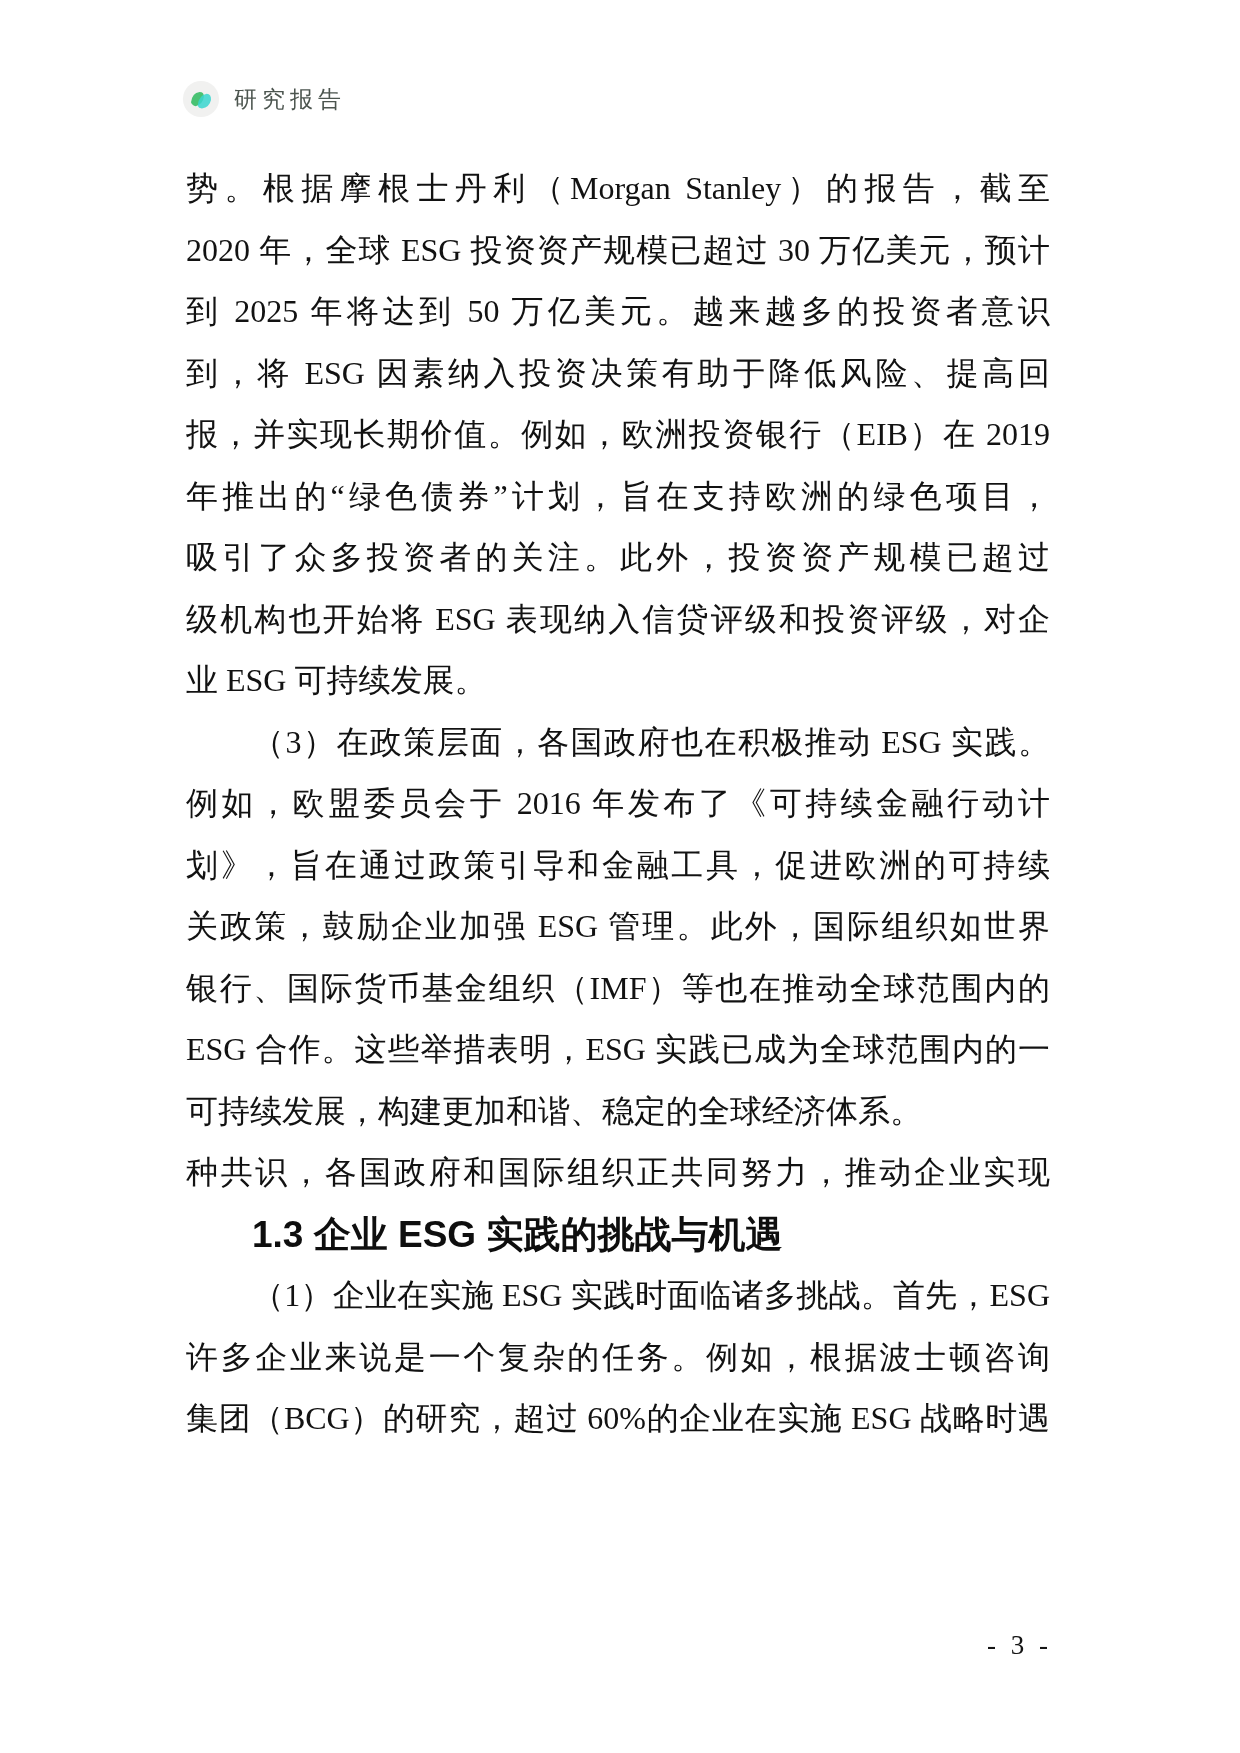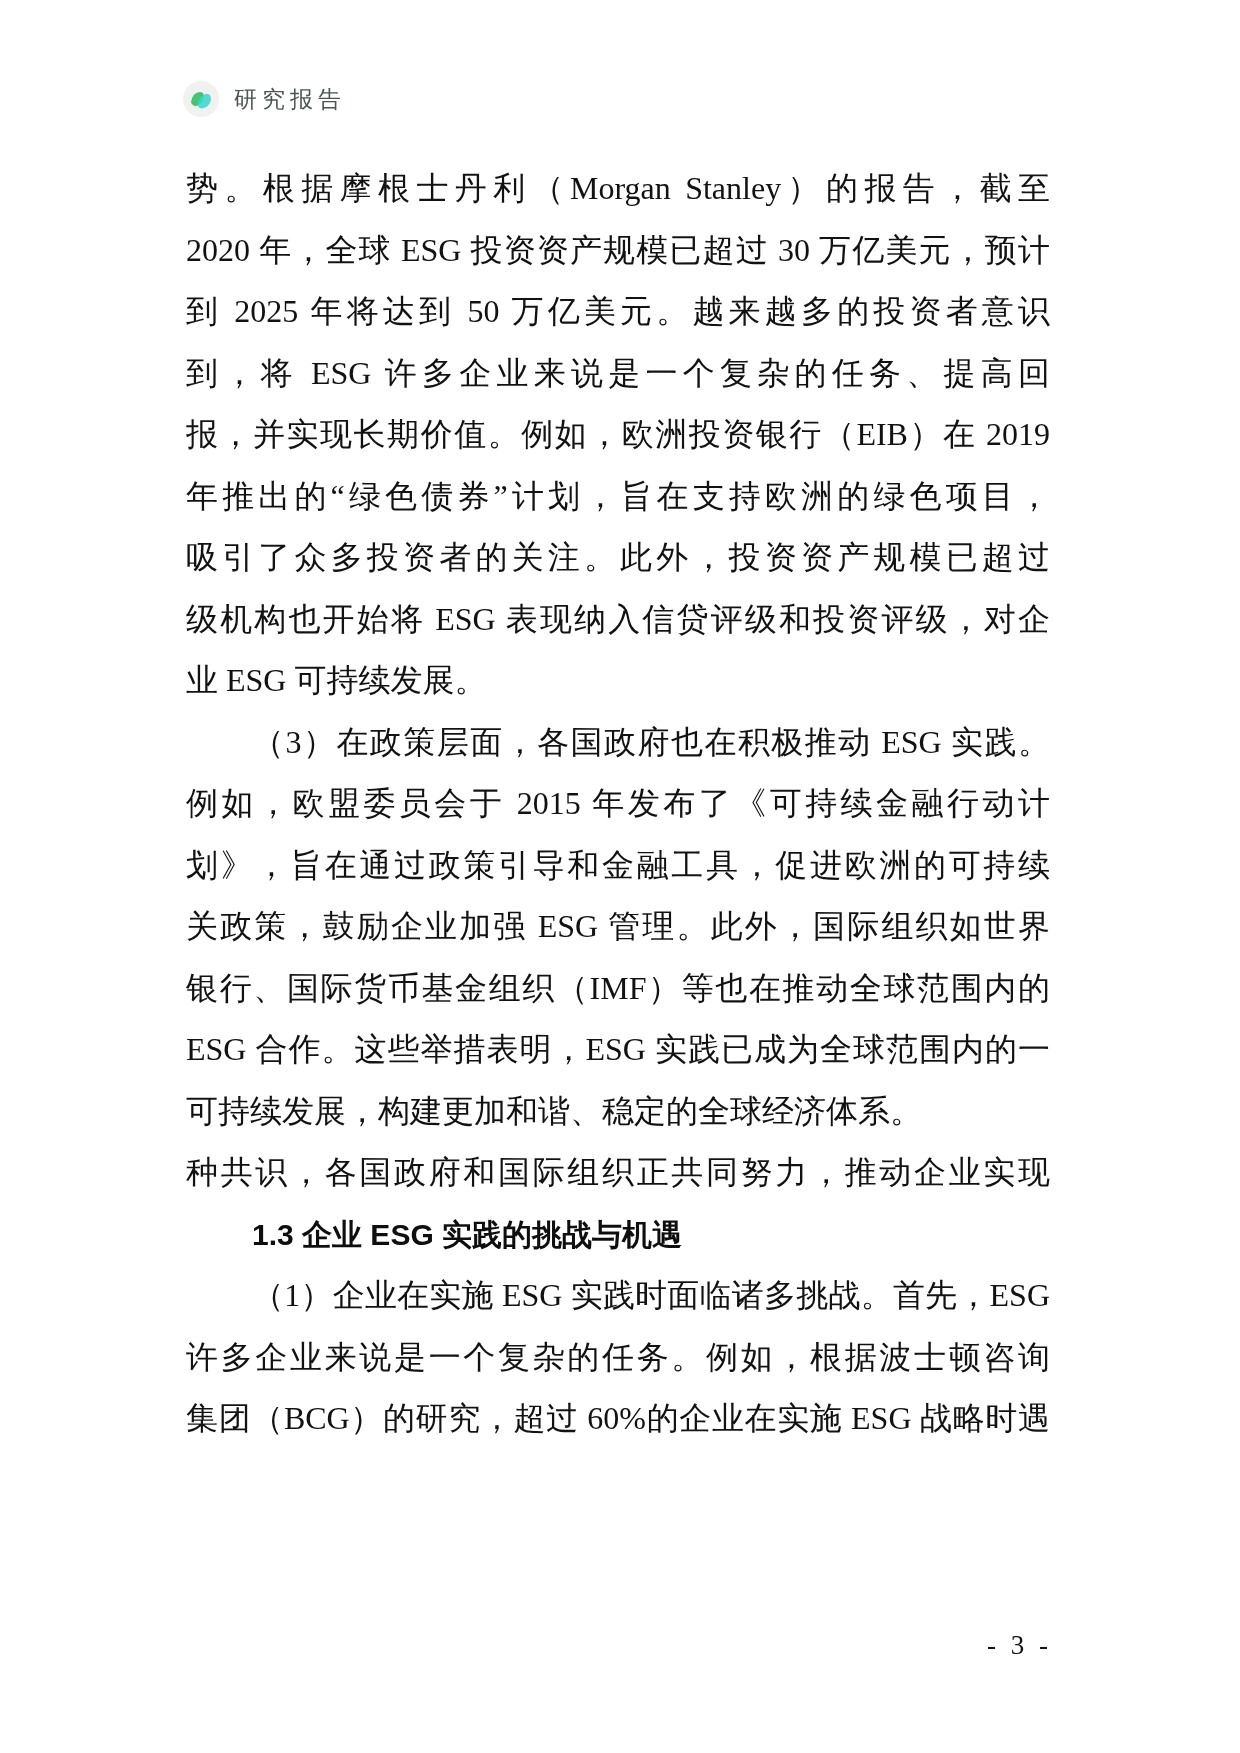--- a/index.html
+++ b/index.html
@@ -34,21 +34,21 @@
     line-height:61.5px;
     text-align:justify;
     text-align-last:justify;
     overflow:hidden;
   }
   .line.end{text-align-last:left;}
   .line.indent{text-indent:66px;}
   .line.heading{
     font-family:"Liberation Sans","DejaVu Sans",sans-serif;
     font-weight:bold;
-    font-size:30px;
+    font-size:37px;
     text-align-last:left;
     text-indent:66px;
     color:#0e0e0e;
   }
   
   .page-num{
     position:absolute;top:1630px;right:188px;
     font-size:27px;
     letter-spacing:4px;
     color:#151515;
@@ -66,28 +66,28 @@
       <path d="M9.5,23.5 Q10.5,13.5 18.5,12.5 Q23.5,12.5 23,18 Q22,25.5 14.5,27.5 Q10.5,27 9.5,23.5 Z" opacity="0.95" fill="#3fbf6b"></path>
       <path d="M16.5,27 Q17.5,16 26,14.5 Q31,15 30.5,21 Q29,28.5 21,30 Q17.5,29.5 16.5,27 Z" opacity="0.85" fill="#38d6cf"></path>
     </svg>
     <span class="brand-label">研究报告</span>
   </div>
 
   <div class="content">
       <div class="line full">势。根据摩根士丹利（Morgan Stanley）的报告，截至</div>
       <div class="line full">2020 年，全球 ESG 投资资产规模已超过 30 万亿美元，预计</div>
       <div class="line full">到 2025 年将达到 50 万亿美元。越来越多的投资者意识</div>
-      <div class="line full">到，将 ESG 许多企业来说是一个复杂的任务、提高回</div>
+      <div class="line full">到，将 ESG 因素纳入投资决策有助于降低风险、提高回</div>
       <div class="line full">报，并实现长期价值。例如，欧洲投资银行（EIB）在 2019</div>
       <div class="line full">年推出的“绿色债券”计划，旨在支持欧洲的绿色项目，</div>
       <div class="line full">吸引了众多投资者的关注。此外，投资资产规模已超过</div>
       <div class="line full">级机构也开始将 ESG 表现纳入信贷评级和投资评级，对企</div>
       <div class="line end">业 ESG 可持续发展。</div>
       <div class="line full indent">（3）在政策层面，各国政府也在积极推动 ESG 实践。</div>
-      <div class="line full">例如，欧盟委员会于 2015 年发布了《可持续金融行动计</div>
+      <div class="line full">例如，欧盟委员会于 2016 年发布了《可持续金融行动计</div>
       <div class="line full">划》，旨在通过政策引导和金融工具，促进欧洲的可持续</div>
       <div class="line full">关政策，鼓励企业加强 ESG 管理。此外，国际组织如世界</div>
       <div class="line full">银行、国际货币基金组织（IMF）等也在推动全球范围内的</div>
       <div class="line full">ESG 合作。这些举措表明，ESG 实践已成为全球范围内的一</div>
       <div class="line end">可持续发展，构建更加和谐、稳定的全球经济体系。</div>
       <div class="line full">种共识，各国政府和国际组织正共同努力，推动企业实现</div>
       <div class="line heading">1.3 企业 ESG 实践的挑战与机遇</div>
       <div class="line full indent">（1）企业在实施 ESG 实践时面临诸多挑战。首先，ESG</div>
       <div class="line full">许多企业来说是一个复杂的任务。例如，根据波士顿咨询</div>
       <div class="line full">集团（BCG）的研究，超过 60%的企业在实施 ESG 战略时遇</div>

